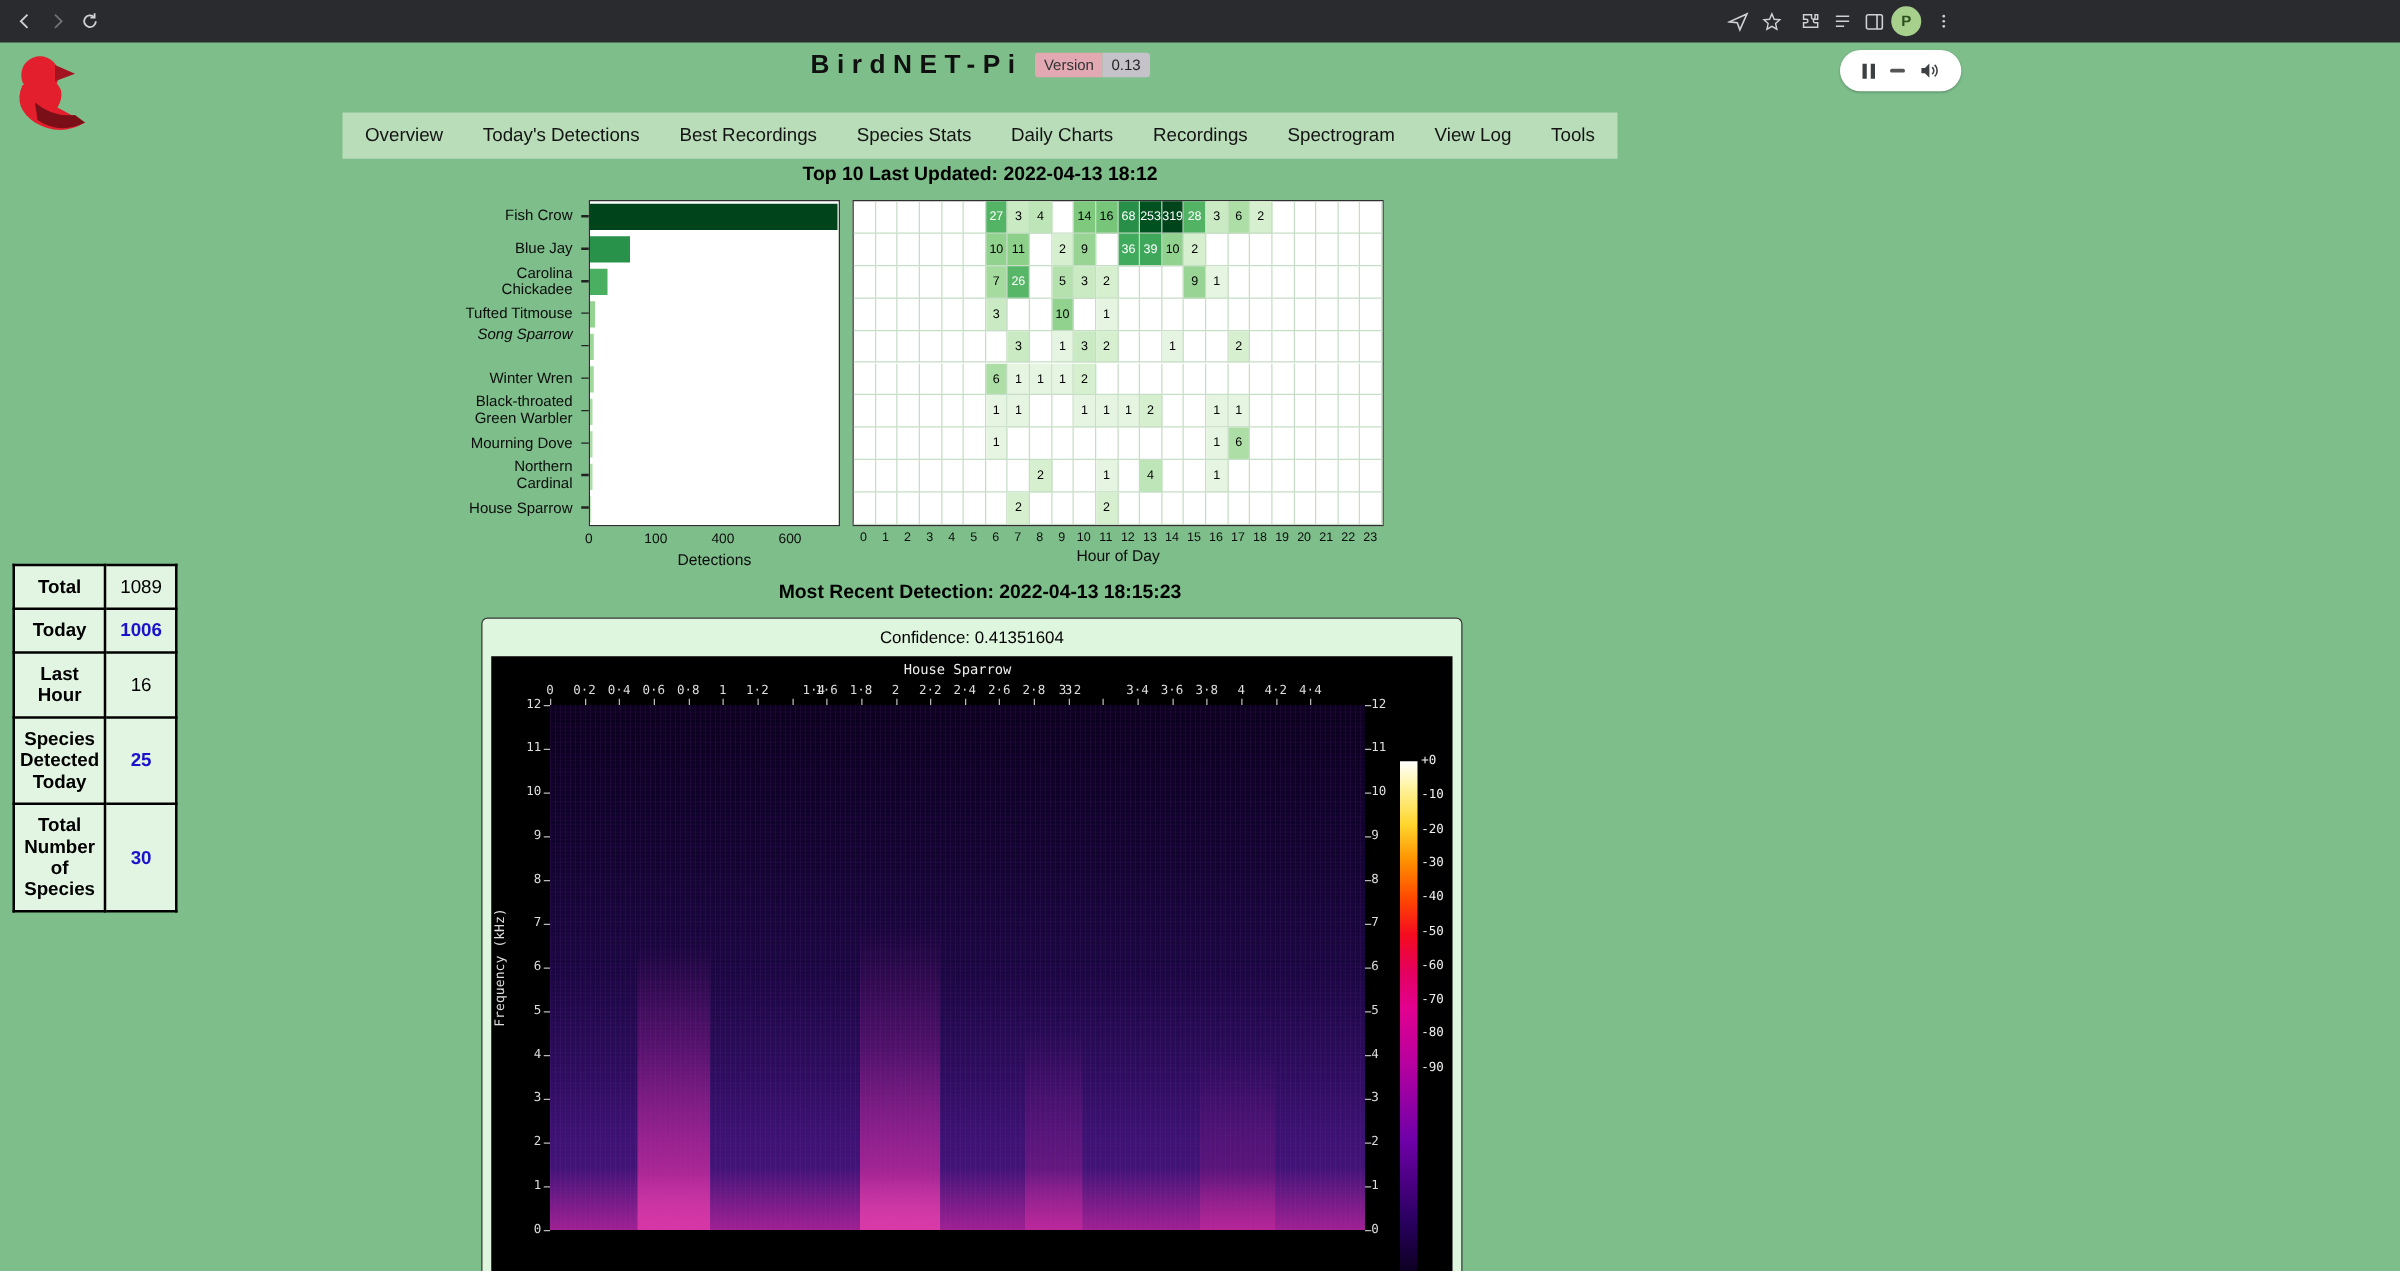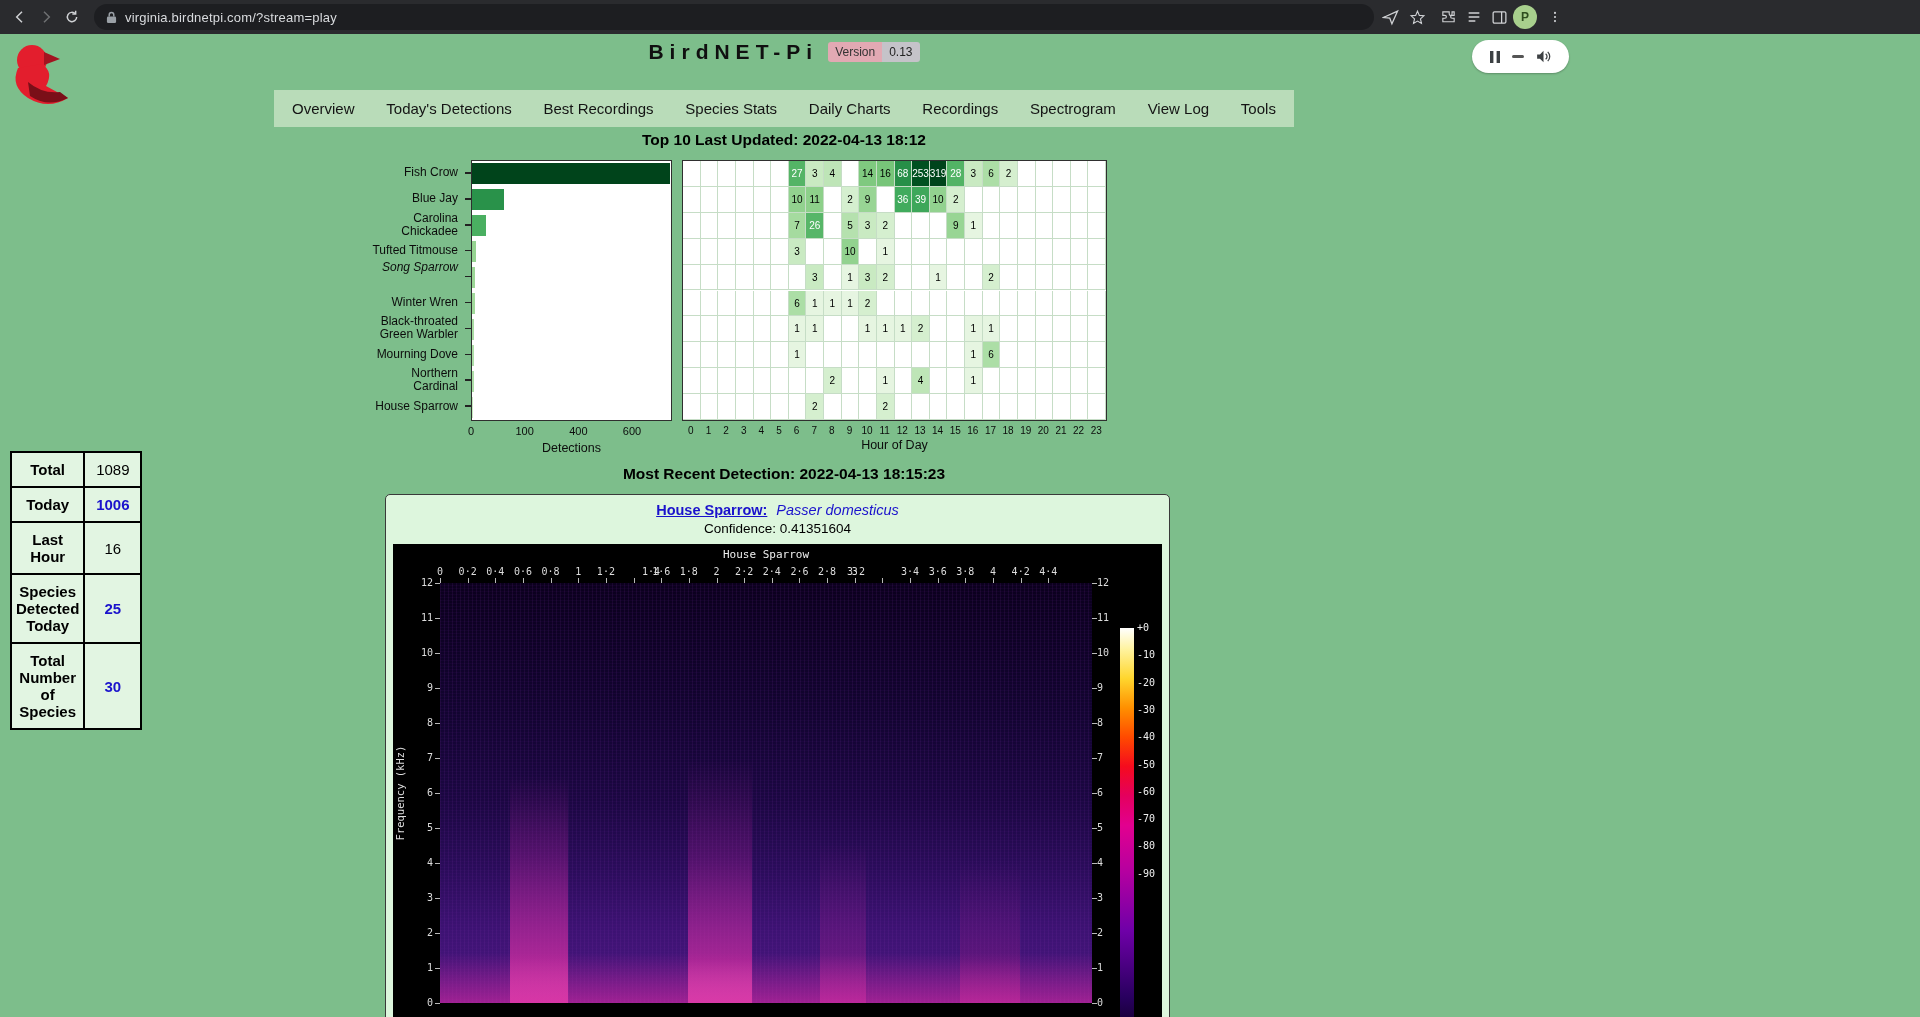--- a/index.html
+++ b/index.html
@@ -101,27 +101,20 @@
   <div class="bicon" style="left:34px">
     <svg width="16" height="16" viewBox="0 0 24 24">
         <path d="M9 4 L17 12 L9 20" fill="none" stroke="#6f7173" stroke-width="2.2"></path>
       </svg>
   </div>
   <div class="bicon" style="left:60px">
     <svg width="16" height="16" viewBox="0 0 24 24">
         <path d="M19 12a7 7 0 1 1-2-4.9" fill="none" stroke="#cfd1d4" stroke-width="2.2"></path>
         <path d="M17.5 2.5 L17.5 7.5 L12.5 7.5" fill="none" stroke="#cfd1d4" stroke-width="2.2"></path>
       </svg>
-  </div>
-  <div id="omnibox">
-    <svg width="11" height="13" viewBox="0 0 12 14">
-        <rect x="1" y="6" width="10" height="7" rx="1.5" fill="#9aa0a6"></rect>
-        <path d="M3.5 6 V4 a2.5 2.5 0 0 1 5 0 V6" fill="none" stroke="#9aa0a6" stroke-width="1.6"></path>
-      </svg>
-    <span id="urltext">virginia.birdnetpi.com/?stream=play</span>
   </div>
   <div class="bicon" style="left:1378px">
     <svg width="17" height="17" viewBox="0 0 24 24">
         <path d="M2 12 L22 3 L14 21 L11 13 Z" fill="none" stroke="#cfd1d4" stroke-width="1.8"></path>
       </svg>
   </div>
   <div class="bicon" style="left:1405px">
     <svg width="17" height="17" viewBox="0 0 24 24">
         <path d="M12 3 L14.6 9 L21 9.6 L16.2 13.9 L17.6 20.3 L12 17 L6.4 20.3 L7.8 13.9 L3 9.6 L9.4 9 Z" fill="none" stroke="#cfd1d4" stroke-width="1.6"></path>
       </svg>
@@ -522,23 +515,20 @@
       <tr>
         <td class="lbl">Total<br>Number<br>of<br>Species</td>
         <td class="val link">30</td>
       </tr>
     </tbody>
   </table>
 
 <div class="heading" id="h-recent">Most Recent Detection: 2022-04-13 18:15:23</div>
 
 <div id="panel">
-  <div id="detLine">
-    <a>House Sparrow:</a><span class="sci">Passer domesticus</span>
-  </div>
   <div id="confLine">Confidence: 0.41351604</div>
   <div id="spect">
     <div id="specTitle">House Sparrow</div>
     <div id="specPlot">
       <div class="streak" id="s1"></div>
       <div class="streak" id="s2"></div>
       <div class="streak" id="s3"></div>
       <div class="streak" id="s4"></div>
       <div class="streak" id="s5"></div>
     </div>

